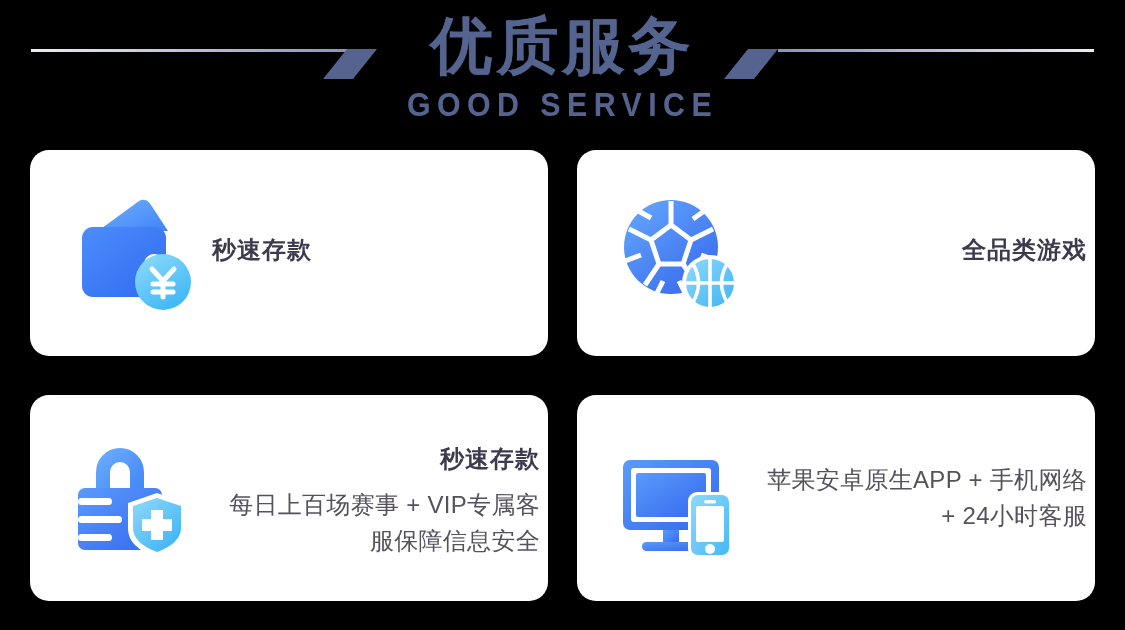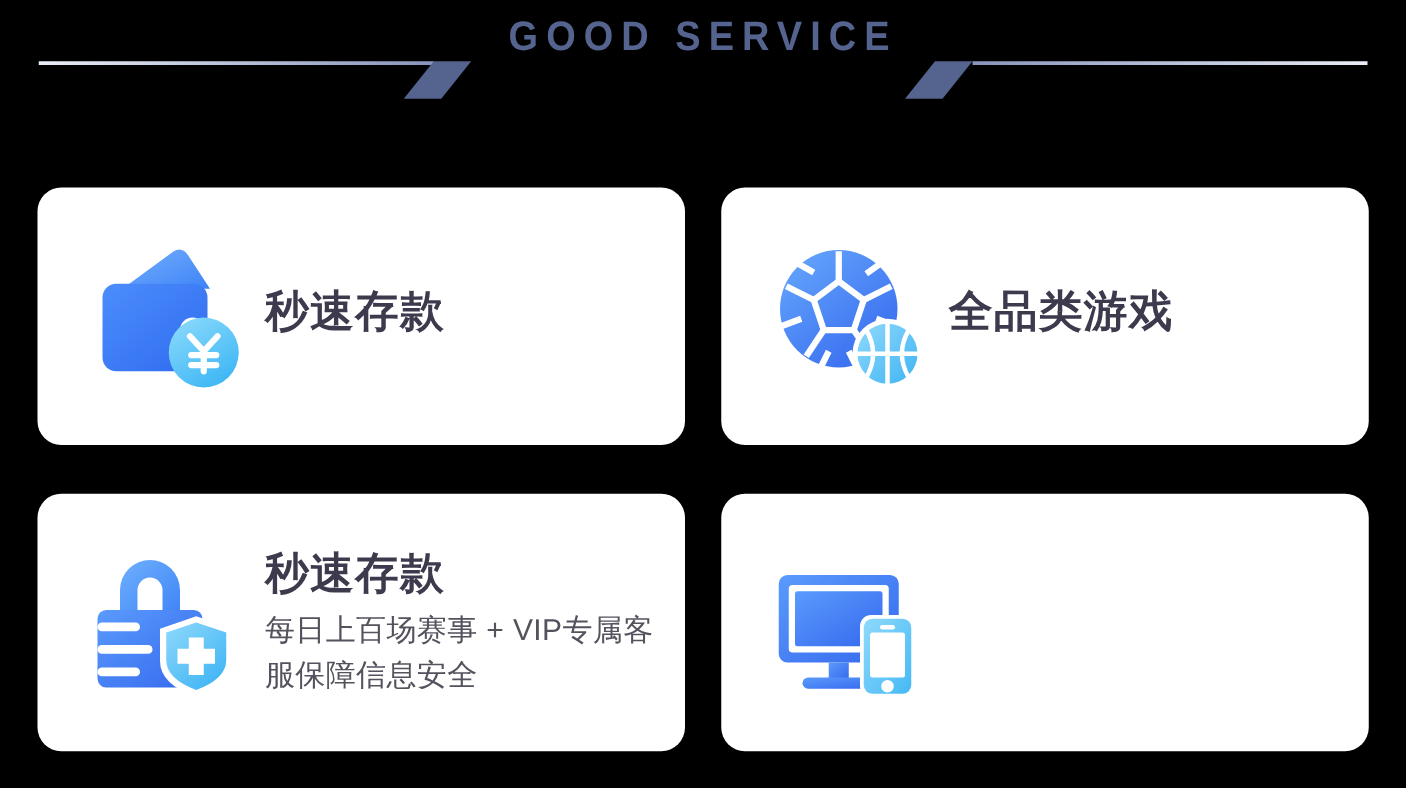--- a/index.html
+++ b/index.html
@@ -81,34 +81,34 @@
     height: 136px;
     position: relative;
     margin-right: 12px;
   }
   .card-icon svg { display: block; width: 136px; height: 136px; }
   .card-text {
     flex: 1;
     padding-right: 18px;
   }
   .card-title {
-    font-size: 35px;
+    font-size: 24px;
     font-weight: bold;
     color: #3E3A4D;
     line-height: 44px;
     letter-spacing: 1px;
     margin-bottom: 6px;
   }
   .card-sub {
     font-size: 24px;
     color: #55525E;
     line-height: 36px;
     letter-spacing: 0.3px;
   }
-  .card--wide .card-text { padding-right: 8px; }
+  .card--wide .card-text { padding-right: 8px; text-align: right; }
 </style>
 </head>
 <body>
 
 <div class="header">
 
   <svg class="header-rules" viewBox="0 0 1125 100">
     <defs>
       <linearGradient id="ruleL" x1="0" y1="0" x2="1" y2="0">
         <stop offset="0" stop-color="#E9EDF7"></stop>
@@ -125,20 +125,21 @@
       <polygon points="347,49 377,49 353,79 323,79" fill="#55638F"></polygon>
     </g>
 
     <g>
       <rect x="778" y="49" width="316" height="3" fill="url(#ruleR)"></rect>
       <polygon points="748,49 778,49 754,79 724,79" fill="#55638F"></polygon>
     </g>
   </svg>
 
   <div class="title-block">
+    <div class="title-cn">优质服务</div>
     <div class="title-en">GOOD SERVICE</div>
   </div>
 </div>
 
 <div class="grid">
 
   <div class="card">
     <div class="card-icon">
       <svg viewBox="0 0 136 136">
         <defs>
@@ -287,16 +288,17 @@
         <rect x="31" y="112" width="58" height="9" rx="4.5" fill="url(#monGrad)"></rect>
 
         <rect x="77" y="62" width="44" height="66" rx="9" fill="#FFFFFF"></rect>
         <rect x="80" y="65" width="38" height="60" rx="7" fill="url(#phoneGrad)"></rect>
         <rect x="85" y="76" width="28" height="36" rx="2" fill="#FFFFFF"></rect>
         <rect x="93" y="70" width="12" height="3.5" rx="1.75" fill="#FFFFFF"></rect>
         <circle cx="99" cy="119" r="5" fill="#FFFFFF"></circle>
       </svg>
     </div>
     <div class="card-text">
+      <div class="card-sub">苹果安卓原生APP + 手机网络 + 24小时客服</div>
     </div>
   </div>
 
 </div>
 
 </body></html>

